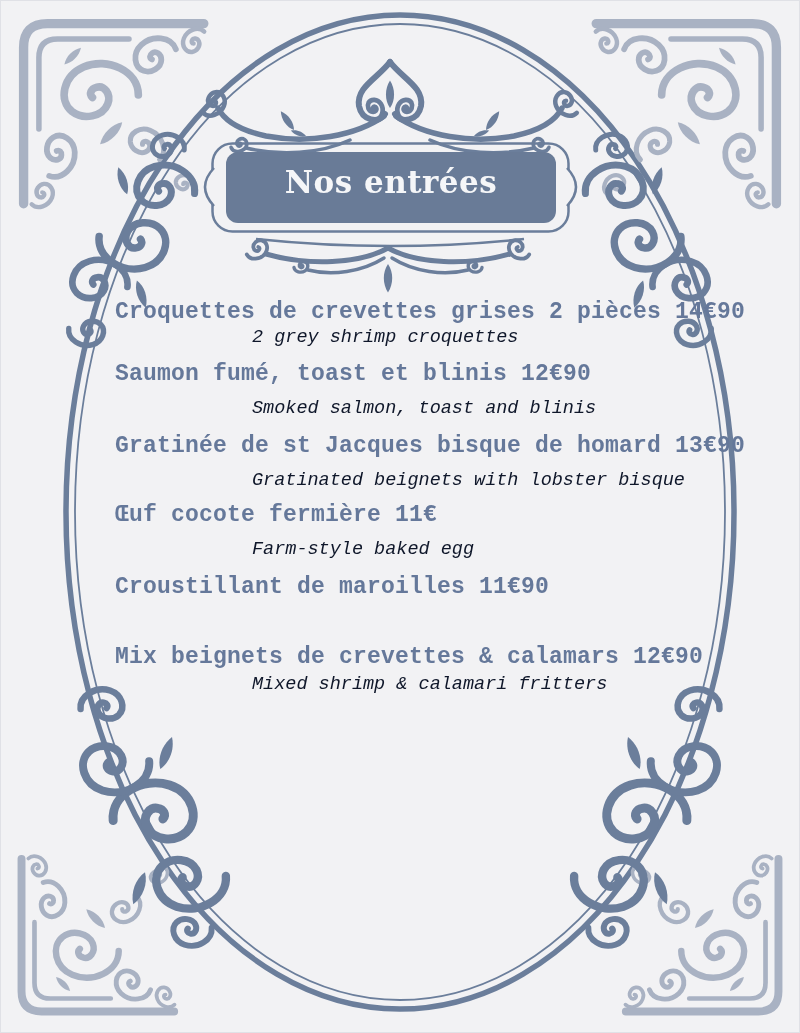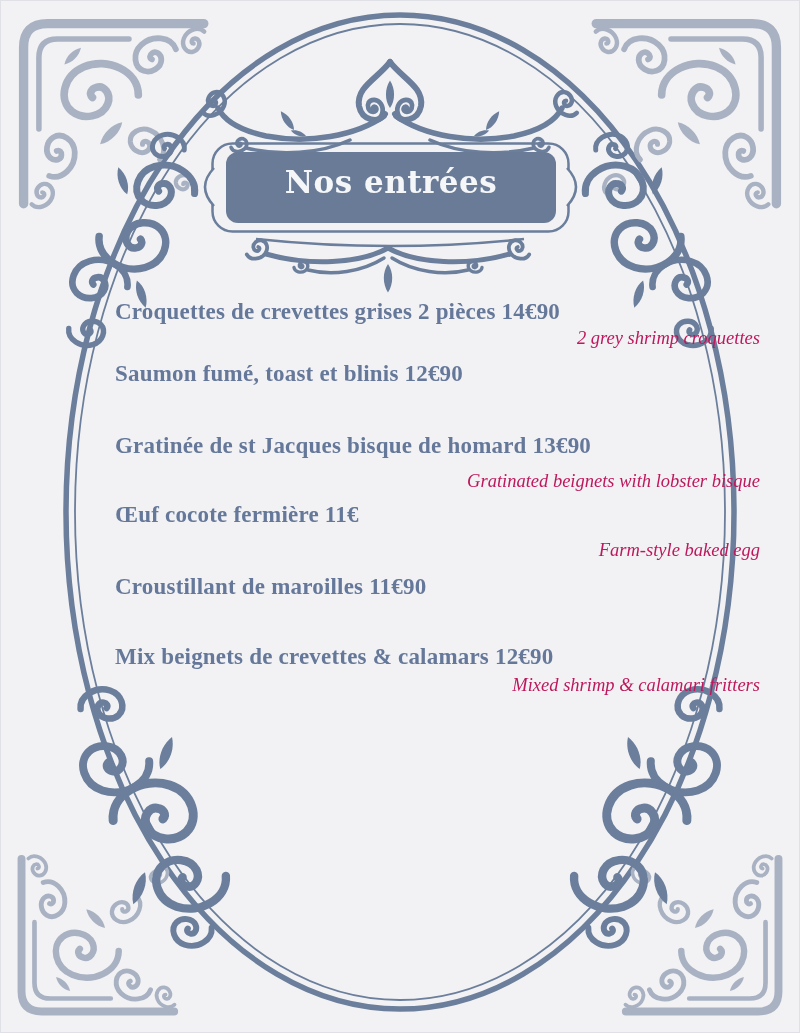--- a/index.html
+++ b/index.html
@@ -10,28 +10,28 @@
   }
   .edge{position:absolute;inset:0;box-shadow:inset 0 0 0 1px #e0e1e6;pointer-events:none;z-index:9;}
   svg.deco{position:absolute;top:0;left:0;z-index:1;}
   .banner-title{
     position:absolute;left:226px;top:152px;width:330px;height:60px;z-index:3;
     display:flex;align-items:center;justify-content:center;
     font-family:"DejaVu Serif","Liberation Serif",serif;font-weight:bold;
     font-size:31px;color:#f5f6f8;letter-spacing:.5px;
   }
   .menu{position:absolute;inset:0;z-index:4;}
-  .item{position:absolute;left:0;width:760px;}
+  .item{position:absolute;left:0;width:760px;font-family:Liberation Mono, monospace;}
   .fr{
     margin-left:115px;font-size:23px;font-weight:bold;line-height:28px;
     color:#65789a;letter-spacing:.2px;white-space:nowrap;
   }
   .en{
     margin-left:252px;font-style:italic;font-size:18.5px;line-height:22px;
-    color:#be185d;white-space:nowrap;text-align:right;
+    color:#0f172a;white-space:nowrap;
   }
   .g1{margin-top:1px}.g10{margin-top:10px}.g7{margin-top:3px}.g8{margin-top:8px}
 </style>
 </head>
 <body>
 
 <div class="edge"></div>
 
 <svg class="deco" width="800" height="1033" viewBox="0 0 800 1033">
   <defs>
@@ -121,20 +121,21 @@
 
 <div class="banner-title">Nos entrées</div>
 
 <div class="menu">
   <div class="item" style="top:298px">
     <div class="fr">Croquettes de crevettes grises 2 pièces 14€90</div>
     <div class="en g1">2 grey shrimp croquettes</div>
   </div>
   <div class="item" style="top:360px">
     <div class="fr">Saumon fumé, toast et blinis 12€90</div>
+    <div class="en g10">Smoked salmon, toast and blinis</div>
   </div>
   <div class="item" style="top:432px">
     <div class="fr">Gratinée de st Jacques bisque de homard 13€90</div>
     <div class="en g10">Gratinated beignets with lobster bisque</div>
   </div>
   <div class="item" style="top:501px">
     <div class="fr">Œuf cocote fermière 11€</div>
     <div class="en g10">Farm-style baked egg</div>
   </div>
   <div class="item" style="top:573px">

